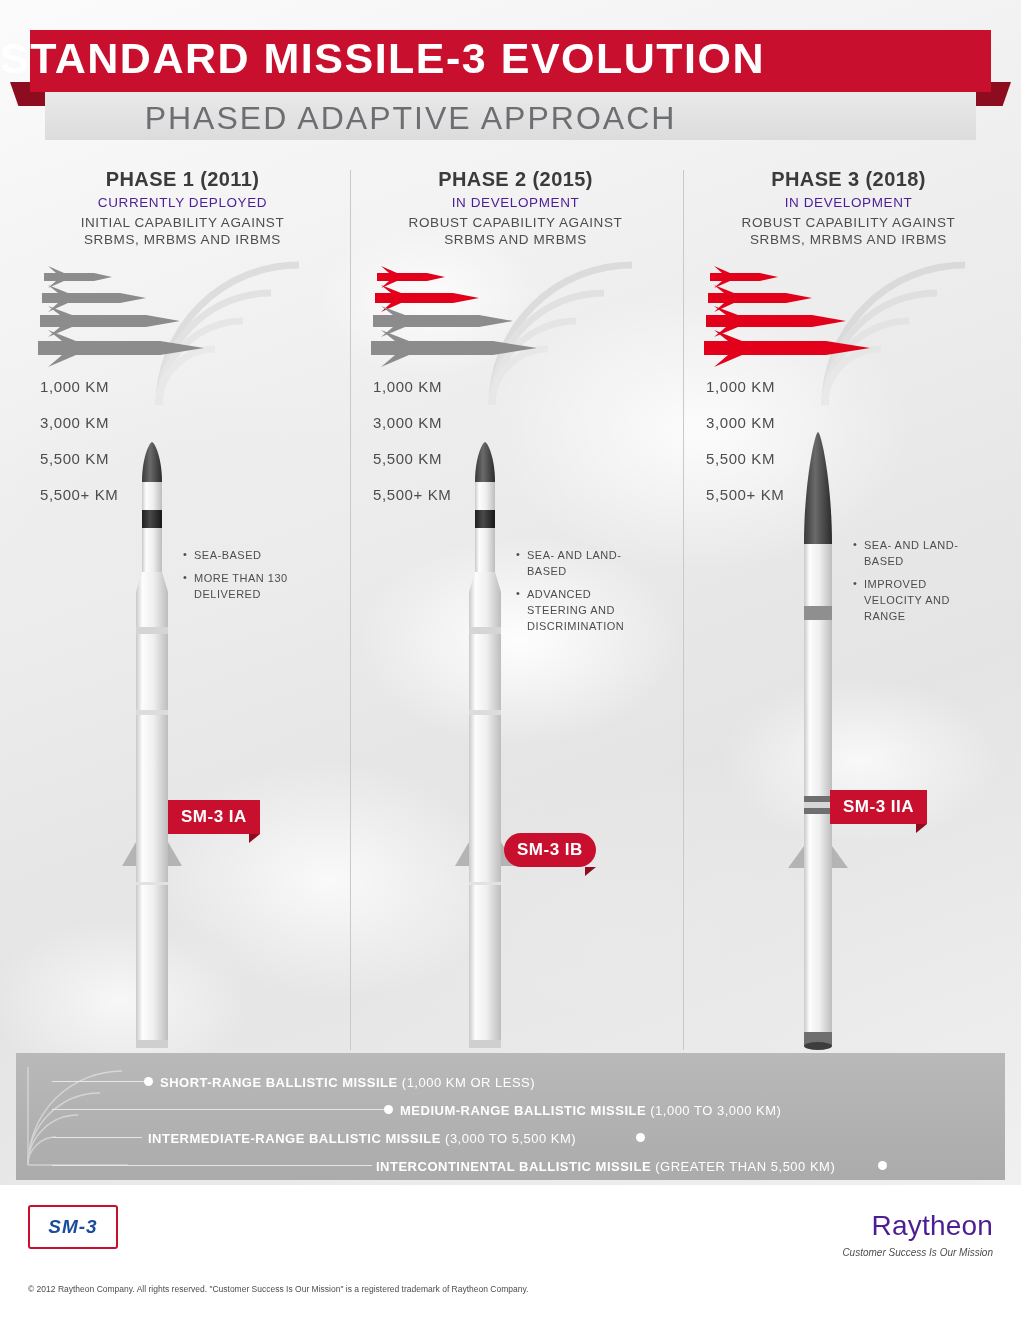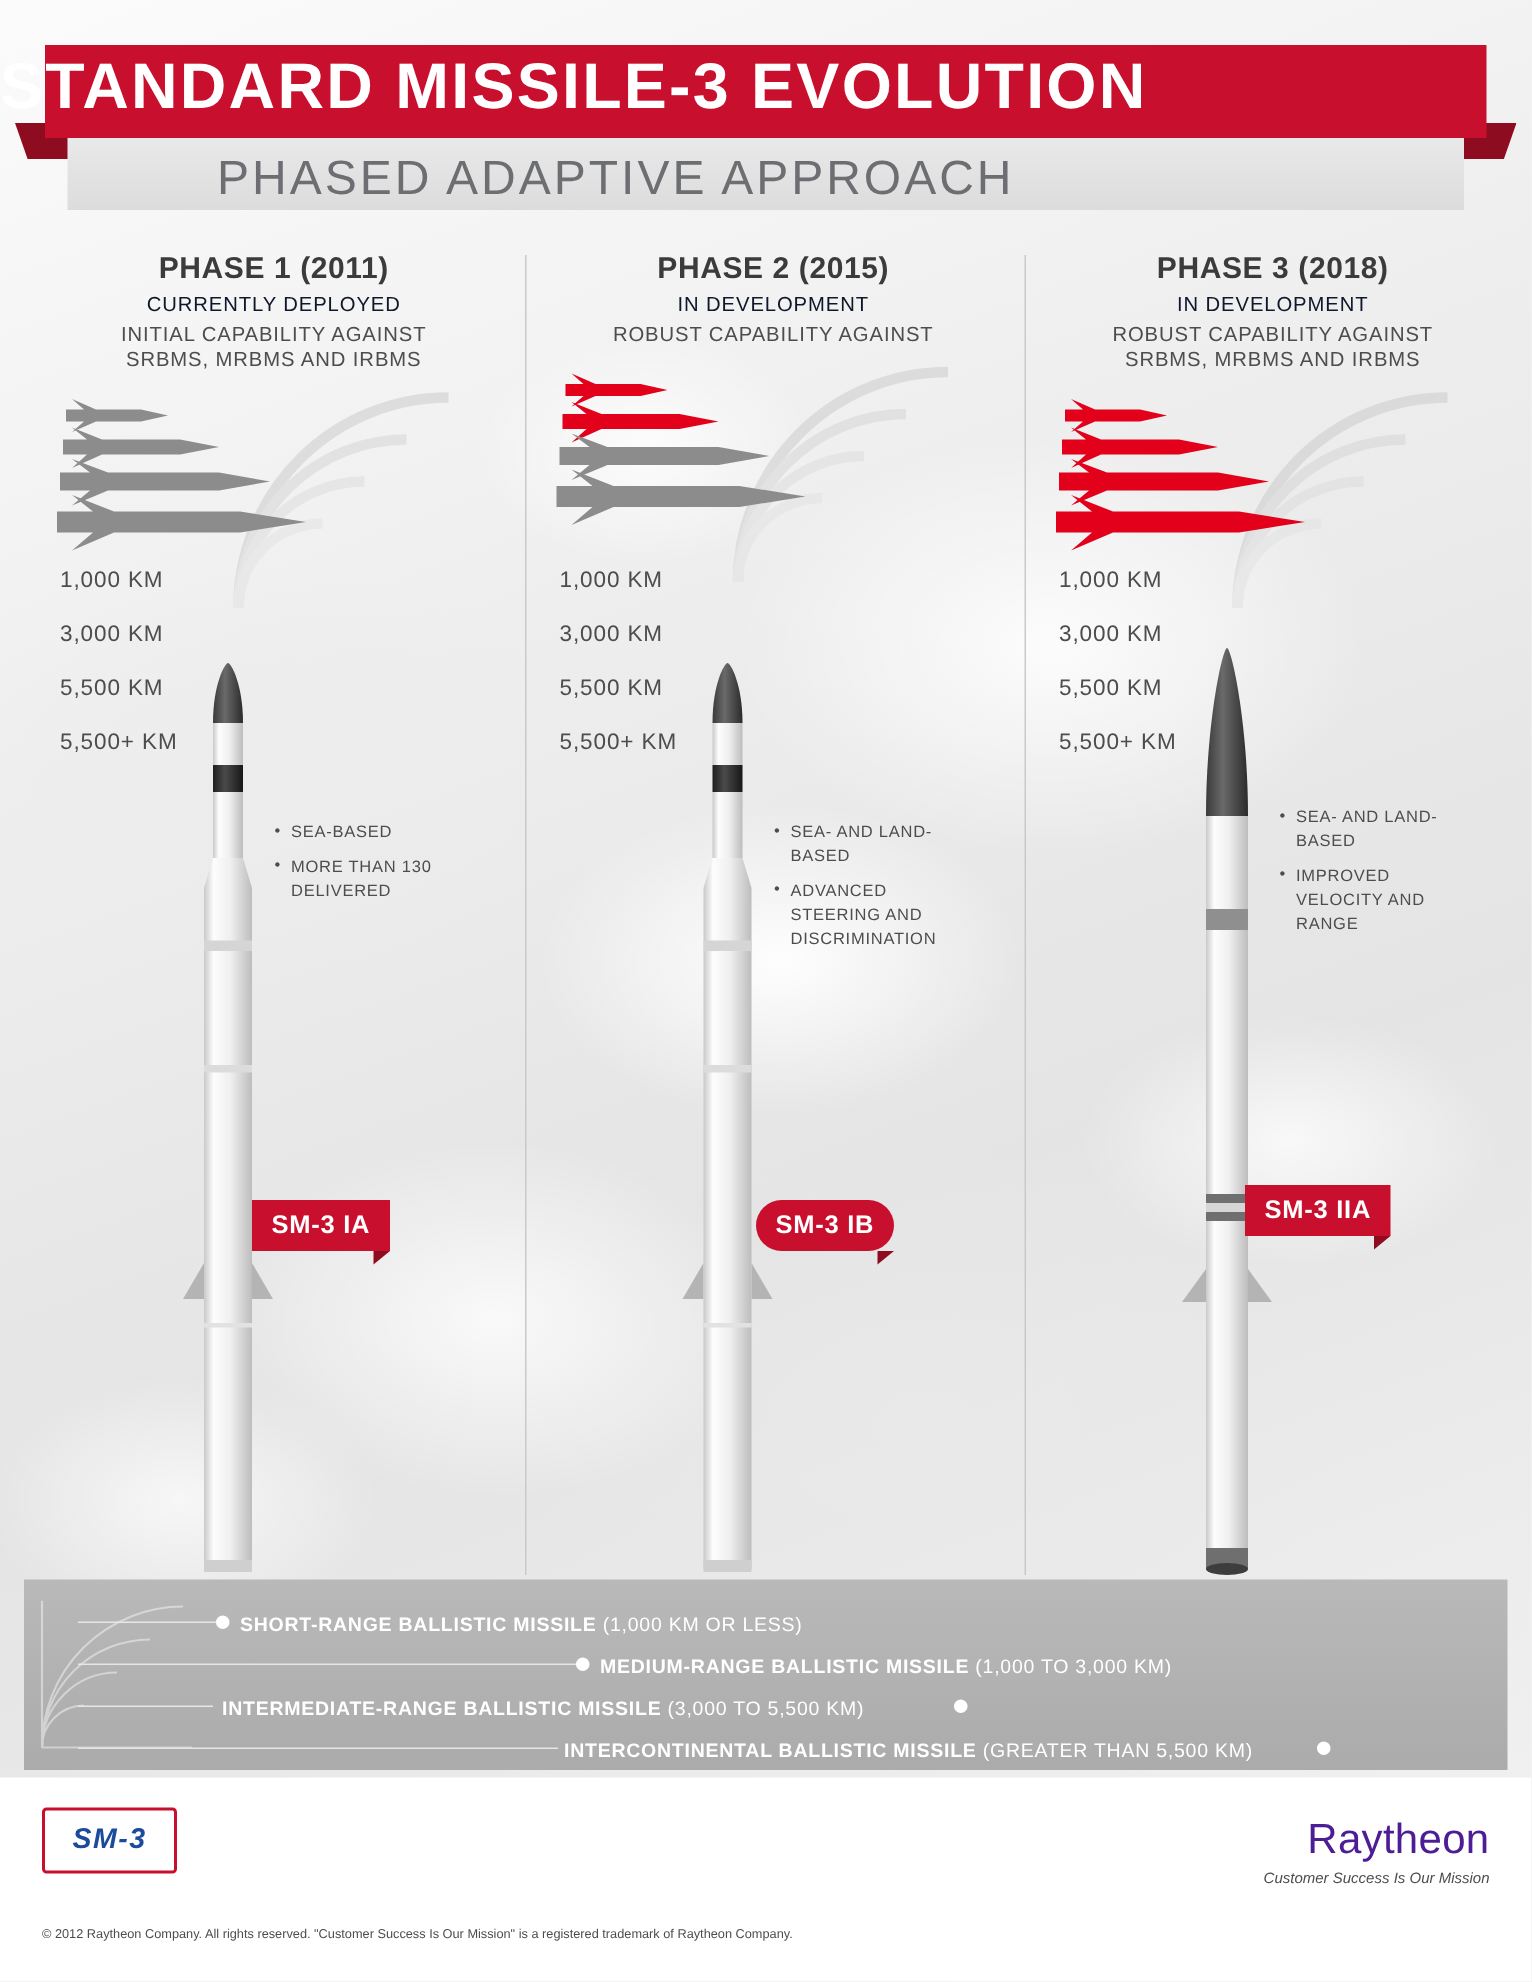--- a/index.html
+++ b/index.html
@@ -54,21 +54,21 @@
   .col{position:absolute;top:160px;width:333px;height:890px;z-index:3;}
   .col-1{left:16px;}
   .col-2{left:349px;}
   .col-3{left:682px;}
   .col-div{position:absolute;top:170px;width:1px;height:880px;background:#c9c9c9;z-index:3;}
   .div-1{left:350px;}
   .div-2{left:683px;}
 
   .ph-title{text-align:center;font-size:20px;color:#3b3b3b;font-weight:bold;margin-top:8px;letter-spacing:.4px;}
   .ph-title .yr{font-weight:bold;}
-  .ph-status{text-align:center;font-size:13.5px;color:#0f172a;letter-spacing:.6px;margin-top:4px;}
+  .ph-status{text-align:center;font-size:13.5px;color:#4c1d95;letter-spacing:.6px;margin-top:4px;}
   .ph-cap{text-align:center;font-size:13.5px;color:#4d4d4d;letter-spacing:.6px;margin-top:5px;line-height:1.25;}
 
   
   .threats{position:relative;height:110px;margin-top:16px;}
   .arcs{position:absolute;right:8px;top:-8px;width:190px;height:150px;opacity:.5;}
 
   
   .ranges{position:absolute;left:24px;top:218px;font-size:15px;color:#4d4d4d;letter-spacing:.6px;}
   .ranges div{margin-bottom:19px;}
 
@@ -208,20 +208,21 @@
 </div>
 
 <div class="col col-2">
   <div class="ph-title">
     <span>PHASE 2</span>
     <span class="yr">(2015)</span>
   </div>
   <div class="ph-status">IN DEVELOPMENT</div>
   <div class="ph-cap">
     <div>ROBUST CAPABILITY AGAINST</div>
+    <div>SRBMS AND MRBMS</div>
   </div>
 
   <div class="threats">
     <svg class="arcs" viewBox="0 0 190 150">
       <g fill="none" stroke="#c9c9c9" stroke-width="7">
         <path d="M8,148 A140,140 0 0 1 148,8"></path>
         <path d="M8,148 A112,112 0 0 1 120,36" stroke="#d4d4d4"></path>
         <path d="M8,148 A84,84 0 0 1 92,64" stroke="#dcdcdc"></path>
         <path d="M8,148 A56,56 0 0 1 64,92" stroke="#e2e2e2"></path>
       </g>
@@ -256,21 +257,21 @@
     <rect x="24" y="598" width="32" height="8" fill="#cfcfcf"></rect>
     <rect x="24" y="440" width="32" height="3" fill="#e2e2e2"></rect>
   </svg>
 
   <div class="callouts" style="left:178px;top:388px;width:110px;">
     <ul>
       <li>SEA- AND LAND-BASED</li>
       <li>ADVANCED STEERING AND DISCRIMINATION</li>
     </ul>
   </div>
-  <div class="lbl" style="left:155px;top:640px;border-radius:17px;">SM-3 IB</div>
+  <div class="lbl" style="left:155px;top:673px;border-radius:17px;">SM-3 IB</div>
 </div>
 
 <div class="col col-3">
   <div class="ph-title">
     <span>PHASE 3</span>
     <span class="yr">(2018)</span>
   </div>
   <div class="ph-status">IN DEVELOPMENT</div>
   <div class="ph-cap">
     <div>ROBUST CAPABILITY AGAINST</div>

